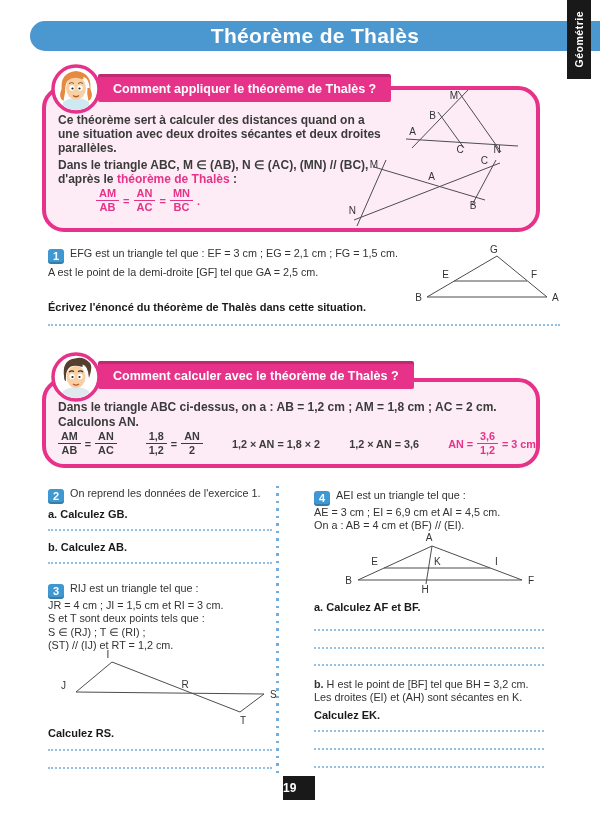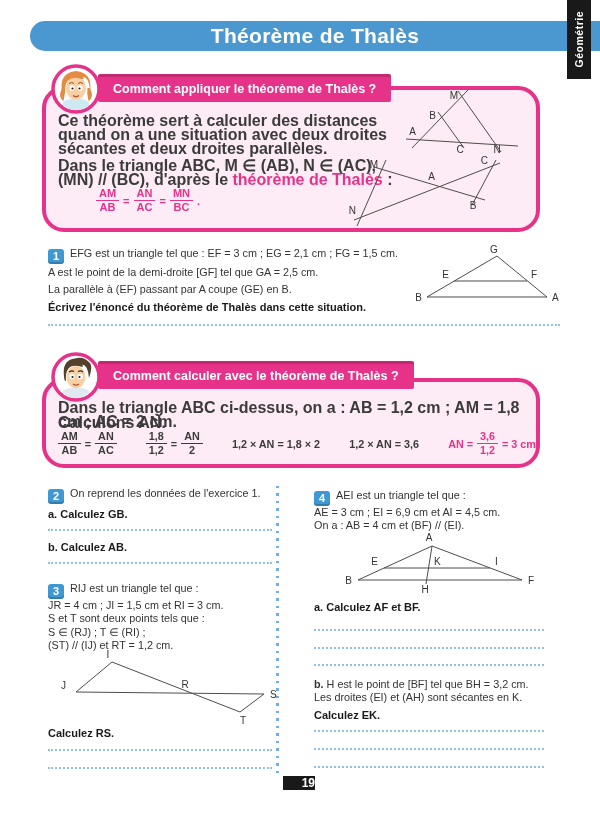--- a/index.html
+++ b/index.html
@@ -31,21 +31,21 @@
   .box1{ top:86px; height:146px; }
   .box2{ top:378px; height:90px; }
   .lesson-header{
     position:absolute; left:98px; background:#e7328a; color:#fff; font-weight:bold;
     font-size:12.5px; padding:5px 15px 6px; border-radius:2px;
     box-shadow:0 -3px 0 #c02a72; white-space:nowrap; z-index:3;
   }
   .h1{ top:77px;text-align:right; } .h2{ top:364px; }
   .avatar{ position:absolute; width:50px; height:50px; z-index:4; }
   .av1{ left:51px; top:64px; } .av2{ left:51px; top:352px; }
-  .lesson-text{ position:absolute; font-weight:bold; font-size:16px; line-height:13.8px; color:#3b3b3b; }
+  .lesson-text{ position:absolute; font-weight:bold; font-size:12px; line-height:13.8px; color:#3b3b3b; }
   .pink-text{ color:#e7328a; }
   
   .formula{ position:absolute; display:flex; align-items:center; gap:4px; font-weight:bold; font-size:11px; }
   .formula1{ left:96px; top:188px; color:#e7328a; }
   .frac{ display:inline-flex; flex-direction:column; align-items:center; text-align:center; }
   .frac .num{ display:block; border-bottom:1.4px solid currentColor; padding:0 3px 1px; line-height:11px; }
   .frac .den{ display:block; padding-top:1px; line-height:11px; }
   .calc-row{ position:absolute; left:58px; top:431px; width:478px; display:flex;
     align-items:center; justify-content:space-between; font-weight:bold; font-size:10.8px; color:#3b3b3b; }
   .calc-item{ display:inline-flex; align-items:center; gap:4px; }
@@ -60,22 +60,22 @@
   .ex-line{ line-height:16.5px; }
   .ex-line.tight{ line-height:13.4px; }
   .q{ position:absolute; font-weight:bold; font-size:11px; color:#1a1a1a; }
   .bq{ font-weight:bold; }
   .dotline{ position:absolute; height:2px; border-bottom:2px dotted #93c1e6; }
   .divider{
     position:absolute; left:276px; top:486px; width:3px; height:289px;
     background:repeating-linear-gradient(to bottom,#74aede 0 2.5px,transparent 2.5px 7.5px);
   }
   .page-badge{
-    position:absolute; left:283px; top:776px; width:32px; height:14px; background:#191919;
-    color:#fff; font-weight:bold; font-size:12px; display:flex; align-items:center; justify-content:flex-end;
+    position:absolute; left:283px; top:776px; width:32px; height:24px; background:#191919;
+    color:#fff; font-weight:bold; font-size:12px; display:flex; align-items:center; justify-content:flex-start;
   }
   svg.diagram{ position:absolute; overflow:visible; }
   svg.diagram line{ stroke:#4d4d4d; stroke-width:1; }
   svg.diagram text{ font-size:10px; fill:#333; font-family:"Liberation Sans",sans-serif; }
 </style>
 </head>
 <body>
 
 <div class="page">
 
@@ -161,21 +161,20 @@
     <text x="36" y="14" text-anchor="end">M</text>
     <text x="14" y="60" text-anchor="end">N</text>
     <text x="93" y="26" text-anchor="end">A</text>
     <text x="146" y="10" text-anchor="end">C</text>
     <text x="131" y="55" text-anchor="middle">B</text>
   </svg>
 
   <div class="ex-block" style="left:48px; top:245px; width:380px;">
     <div class="ex-line"><span class="exnum">1</span><span>EFG est un triangle tel que : EF = 3 cm ; EG = 2,1 cm ; FG = 1,5 cm.</span></div>
     <div class="ex-line">A est le point de la demi-droite [GF] tel que GA = 2,5 cm.</div>
-    <div class="ex-line">La parallèle à (EF) passant par A coupe (GE) en B.</div>
   </div>
   <div class="q" style="left:48px; top:301px;">Écrivez l'énoncé du théorème de Thalès dans cette situation.</div>
   <div class="dotline" style="left:48px; top:324px; width:512px;"></div>
 
   <svg class="diagram" style="left:412px; top:244px;" width="150" height="60" viewBox="0 0 150 60">
     <g>
       <line x1="15" y1="53" x2="85" y2="12"></line>
       <line x1="85" y1="12" x2="135" y2="53"></line>
       <line x1="15" y1="53" x2="135" y2="53"></line>
       <line x1="42" y1="37" x2="115" y2="37"></line>

